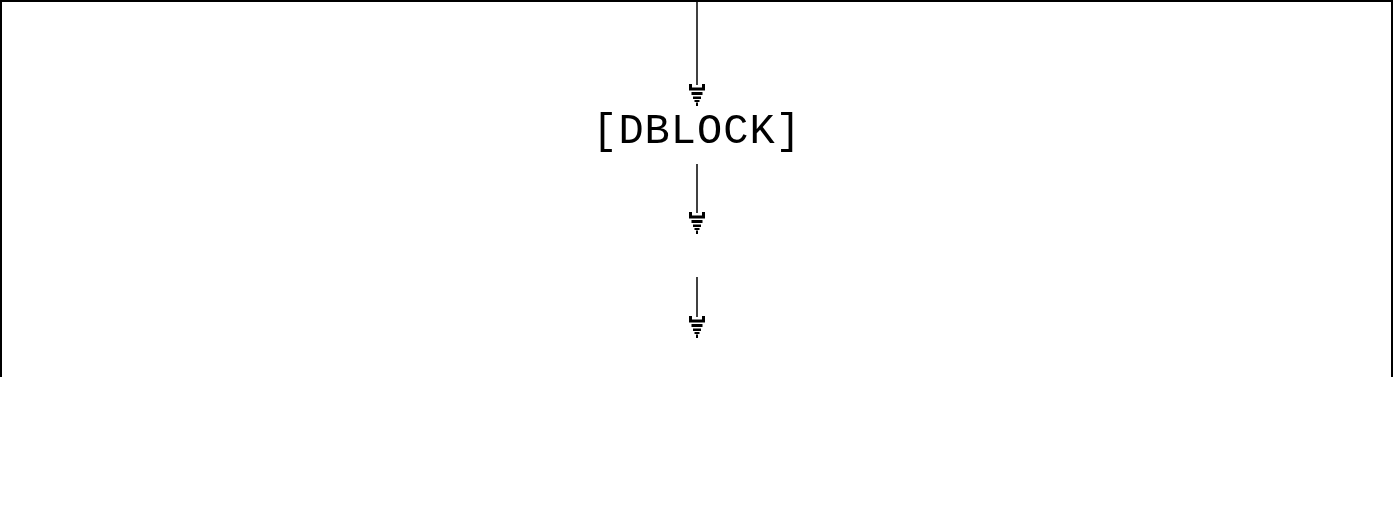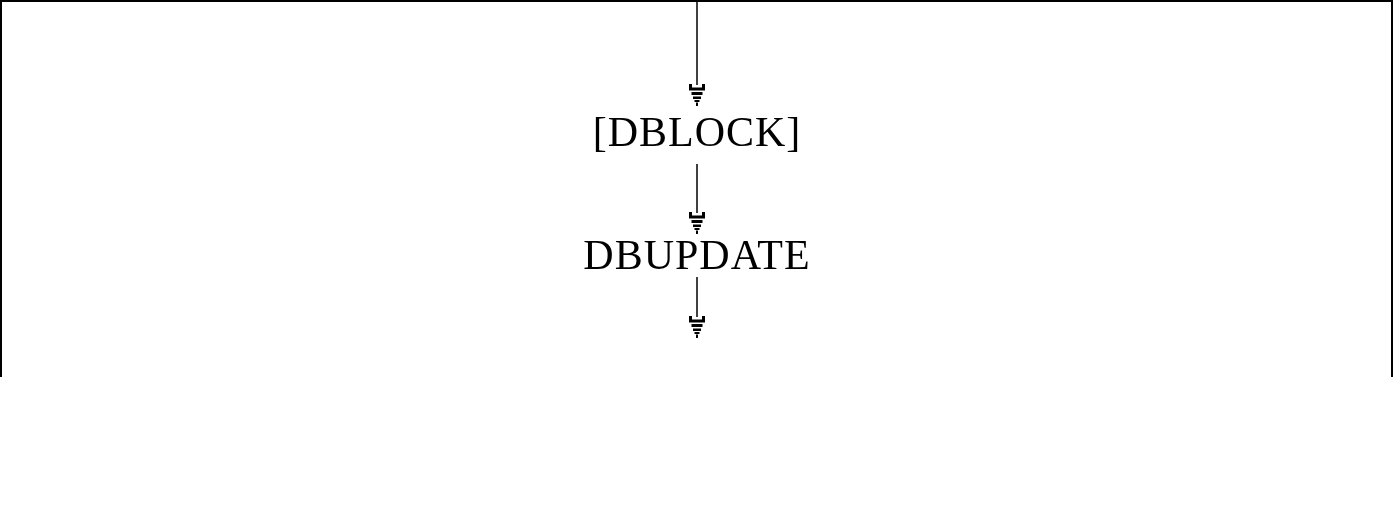--- a/index.html
+++ b/index.html
@@ -9,21 +9,21 @@
   * { margin: 0; padding: 0; box-sizing: border-box; }
   html, body {
     background: var(--bg-color);
   }
   .canvas {
     position: relative;
     width: 1394px;
     height: 377px;
     background: var(--bg-color);
     color: var(--line-color);
-    font-family: Liberation Serif, serif;
+    font-family: Liberation Mono, monospace;
     overflow: hidden;
   }
   .frame {
     position: absolute;
     left: 0;
     top: 0;
     width: 1393px;
     height: 499px;
     border: 2px solid var(--line-color);
   }
@@ -76,21 +76,20 @@
       <g transform="translate(1,48)" stroke="none">
         <polygon points="0,0 3,0 3,3.5 13,3.5 13,0 16,0 16,6.5 0,6.5"></polygon>
         <rect x="2.5" y="8" width="11" height="3"></rect>
         <rect x="4" y="12.5" width="8" height="2.5"></rect>
         <rect x="5.5" y="16" width="5" height="2"></rect>
         <rect x="7" y="18.5" width="2" height="3.5"></rect>
       </g>
     </svg>
   </div>
 
-  <div class="flow-item node-label" style="top:233px;">DBUPDATE</div>
 
   <div class="flow-item" style="top:277px;">
     <svg class="arrow-svg" width="18" height="61" viewBox="0 0 18 61">
       <line x1="9" y1="0" x2="9" y2="40" stroke-width="1.5" fill="none"></line>
       <g transform="translate(1,39)" stroke="none">
         <polygon points="0,0 3,0 3,3.5 13,3.5 13,0 16,0 16,6.5 0,6.5"></polygon>
         <rect x="2.5" y="8" width="11" height="3"></rect>
         <rect x="4" y="12.5" width="8" height="2.5"></rect>
         <rect x="5.5" y="16" width="5" height="2"></rect>
         <rect x="7" y="18.5" width="2" height="3.5"></rect>

